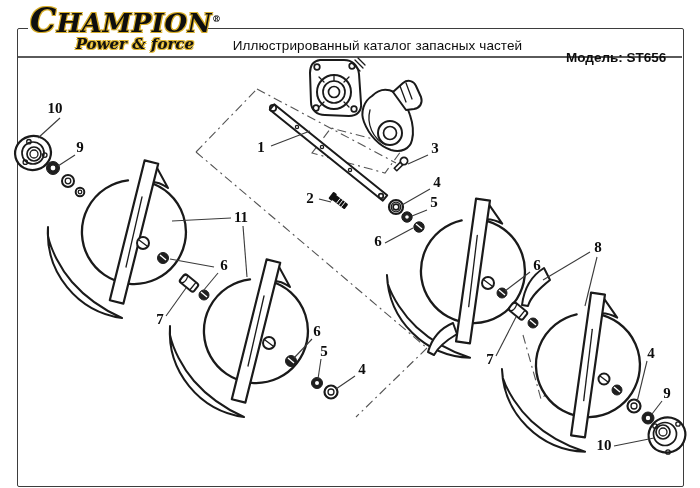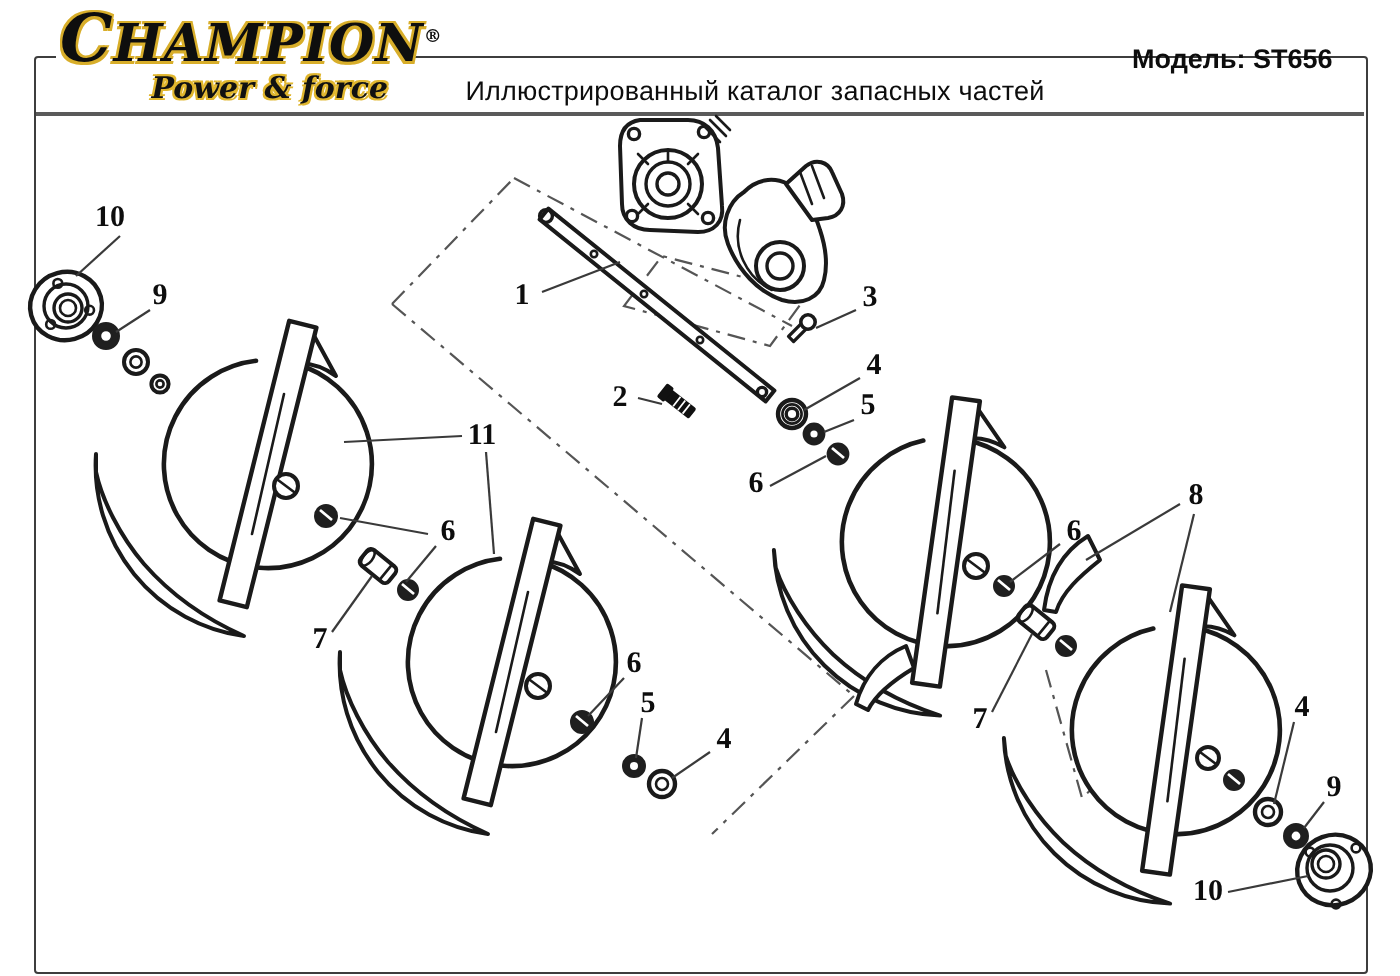--- a/index.html
+++ b/index.html
@@ -12,21 +12,21 @@
   .brand{font-family:"DejaVu Serif","Liberation Serif",serif;font-style:italic;font-weight:bold;
          font-size:26px;line-height:28px;color:#0e0e0e;letter-spacing:.5px;white-space:nowrap;
          text-shadow:1.1px 1.1px 0 #d8ae2a,-1.1px 1.1px 0 #d8ae2a,1.1px -1.1px 0 #d8ae2a,-1.1px -1.1px 0 #d8ae2a;}
   .brand .bigc{font-size:33px;}
   .brand sup{font-size:9px;vertical-align:super;text-shadow:none;}
   .tagline{font-family:"DejaVu Serif","Liberation Serif",serif;font-style:italic;font-weight:bold;
          font-size:15px;line-height:15px;color:#111;text-align:right;margin-top:0;padding-right:6px;
          text-shadow:1px 1px 0 #e0b62e,-1px 1px 0 #e0b62e,1px -1px 0 #e0b62e,-1px -1px 0 #e0b62e;}
   #title{position:absolute;left:205px;top:38px;width:345px;text-align:center;font-size:13.5px;
          color:#0d0d0d;z-index:3;letter-spacing:.1px;}
-  #model{position:absolute;left:566px;top:22px;font-size:13.5px;font-weight:bold;color:#0d0d0d;z-index:3;}
+  #model{position:absolute;left:566px;top:50px;font-size:13.5px;font-weight:bold;color:#0d0d0d;z-index:3;}
   #diagram{position:absolute;left:0;top:0;z-index:2;}
   .part{fill:#ffffff;stroke:#1a1a1a;stroke-width:2;stroke-linejoin:round;stroke-linecap:round;}
   .thin{fill:none;stroke:#1a1a1a;stroke-width:1.3;stroke-linecap:round;}
   .med{fill:none;stroke:#1a1a1a;stroke-width:1.7;stroke-linecap:round;}
   .dark{fill:#1f1f1f;stroke:#1f1f1f;stroke-width:1;}
   .dash{fill:none;stroke:#555;stroke-width:1.1;stroke-dasharray:9 4 2 4;}
   .leader{stroke:#3a3a3a;stroke-width:1.1;fill:none;}
   .callout-num{font-family:"Liberation Serif","DejaVu Serif",serif;font-weight:bold;font-size:15px;
          fill:#0d0d0d;text-anchor:middle;}
 </style>

